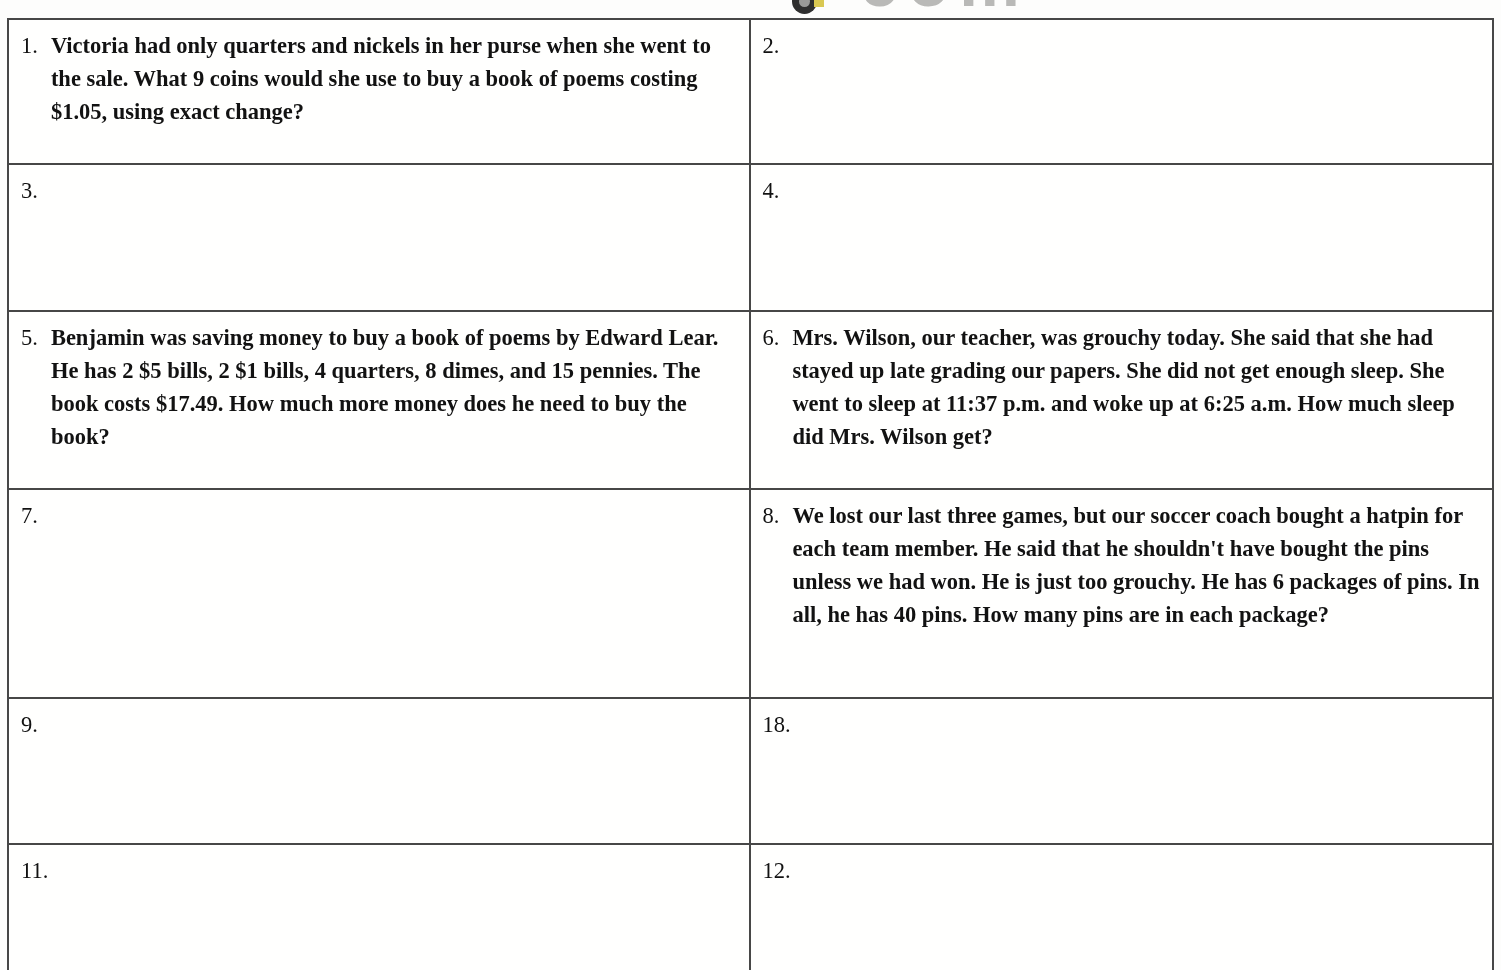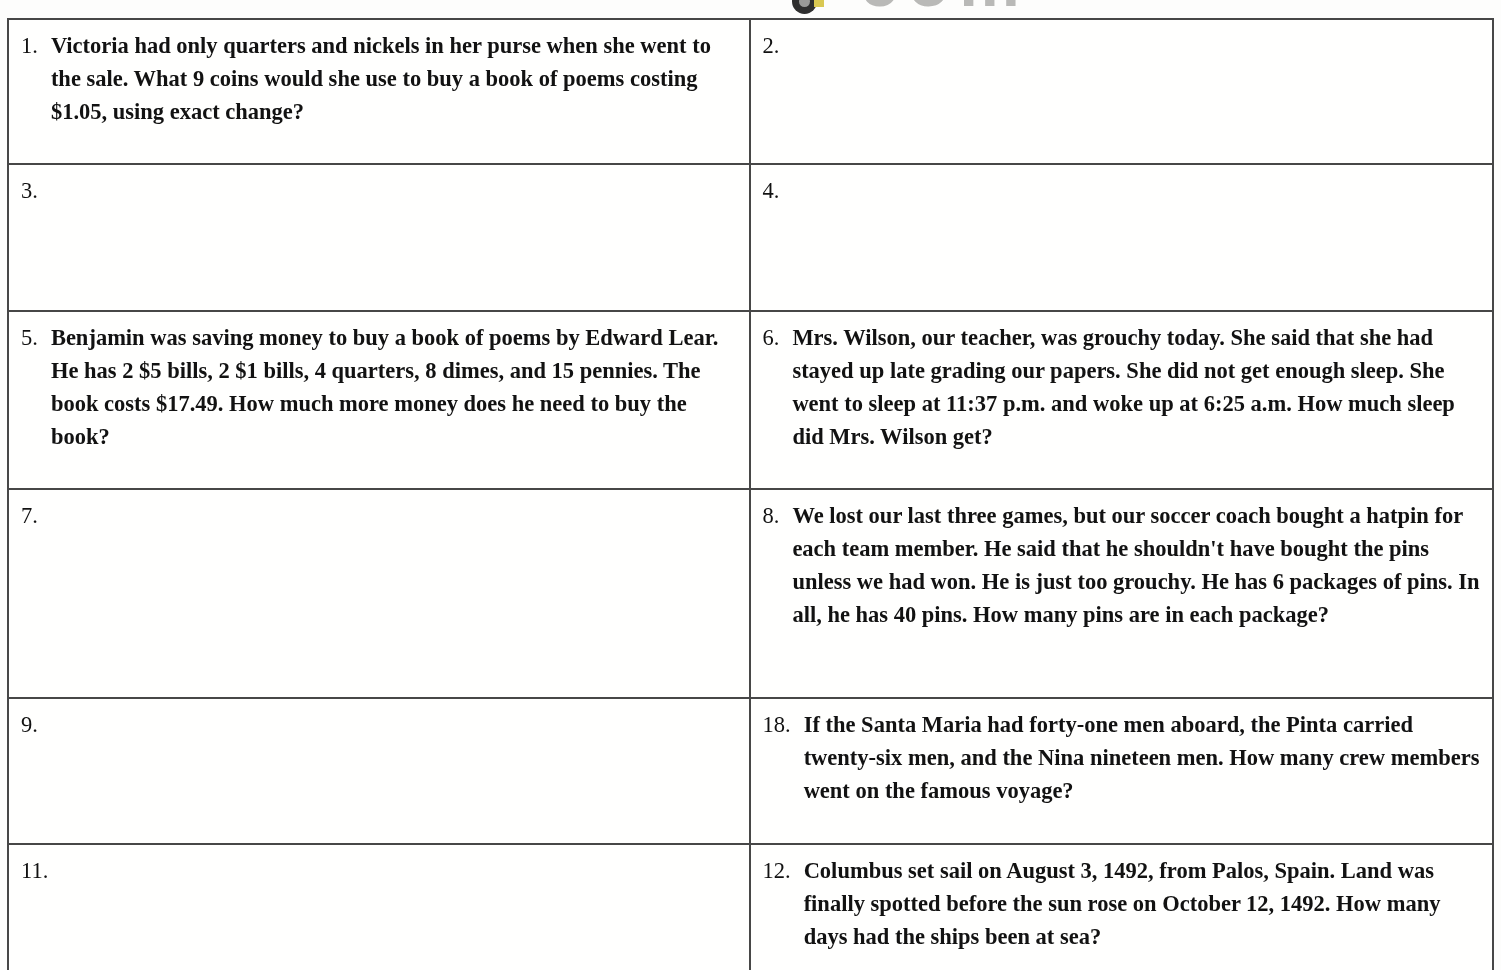--- a/index.html
+++ b/index.html
@@ -157,24 +157,22 @@
   <div class="cell">
     <span class="num">8.</span>
     <div class="text">We lost our last three games, but our soccer coach bought a hatpin for each team member. He said that he shouldn't have bought the pins unless we had won. He is just too grouchy. He has 6 packages of pins. In all, he has 40 pins. How many pins are in each package?</div>
   </div>
 
   <div class="cell">
     <span class="num">9.</span>
   </div>
   <div class="cell">
     <span class="num">18.</span>
-    <div class="text">If the Santa Maria had forty-one men aboard, the Pinta carried twenty-six men, and the Nina nineteen men. How many crew members went on the famous voyage?</div>
   </div>
 
   <div class="cell">
     <span class="num">11.</span>
   </div>
   <div class="cell">
     <span class="num">12.</span>
-    <div class="text">Columbus set sail on August 3, 1492, from Palos, Spain. Land was finally spotted before the sun rose on October 12, 1492. How many days had the ships been at sea?</div>
   </div>
 
 </div>
 
 </body></html>

